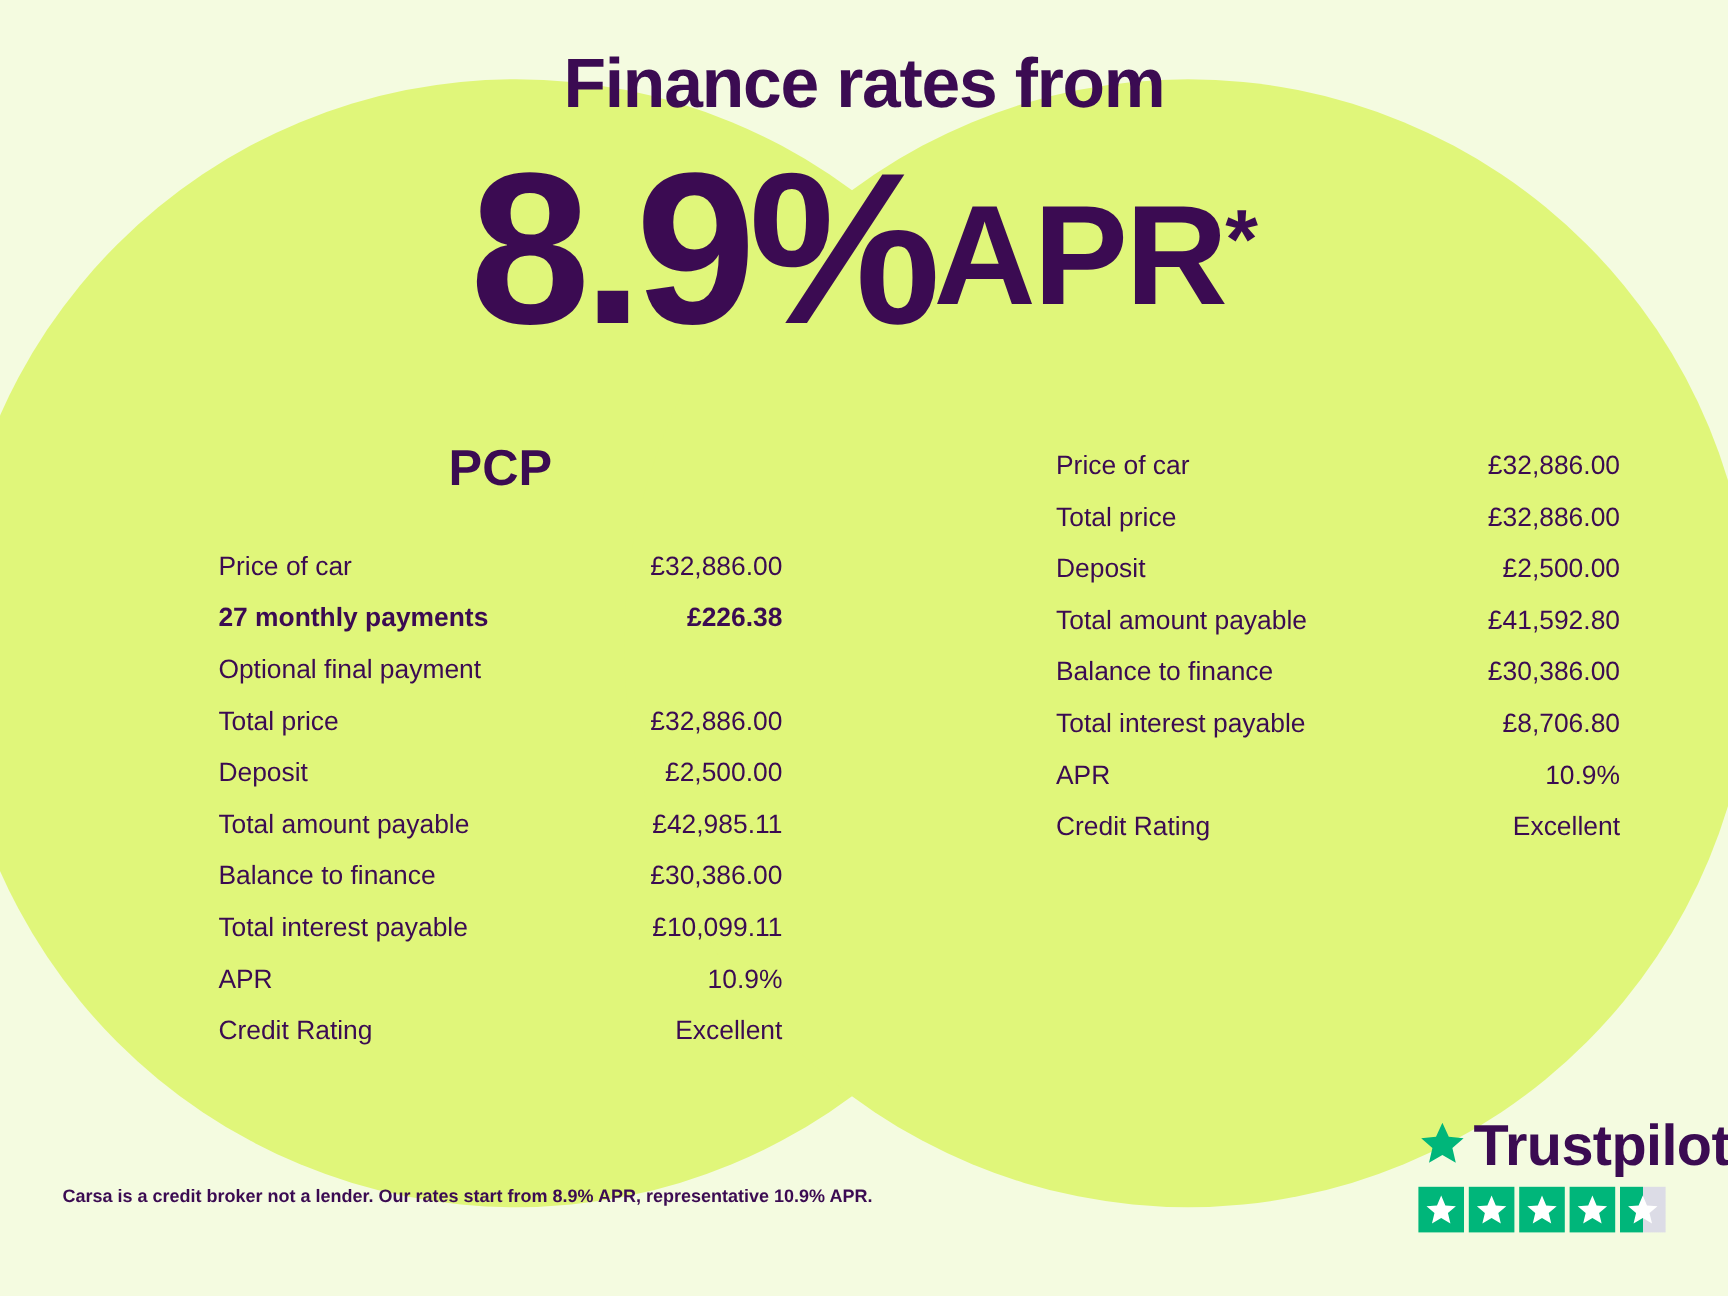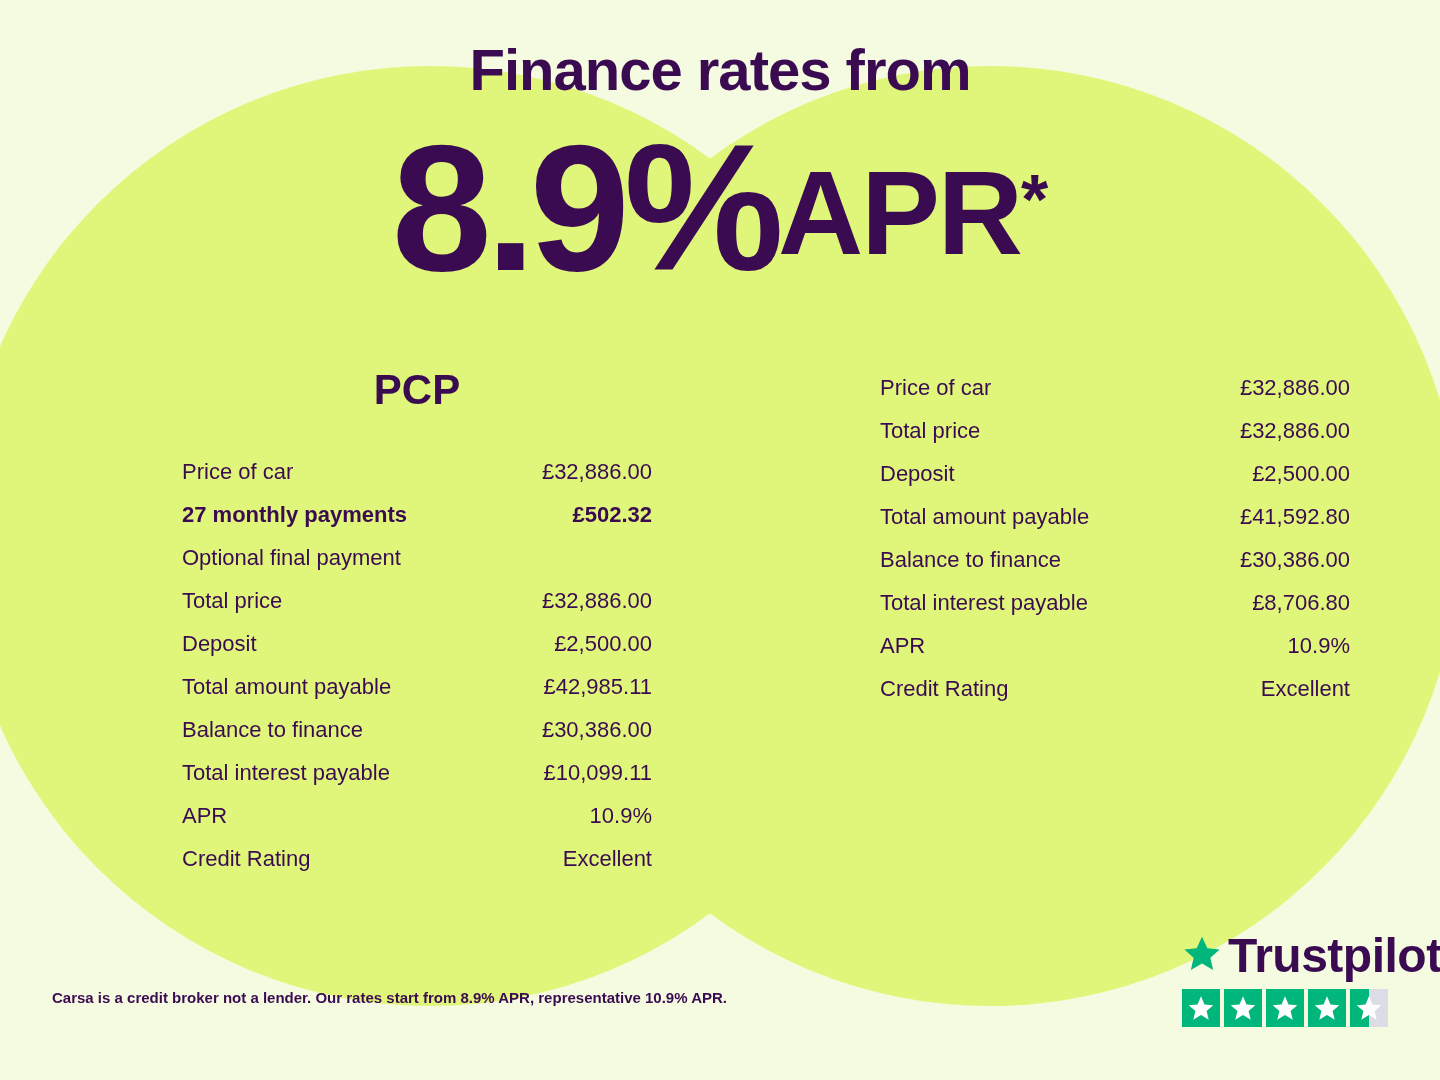--- a/index.html
+++ b/index.html
@@ -190,21 +190,21 @@
 
     <div class="col col-left">
       <div class="col-title">PCP</div>
       <div class="table">
         <div class="row">
           <span class="label">Price of car</span>
           <span class="value">£32,886.00</span>
         </div>
         <div class="row bold">
           <span class="label">27 monthly payments</span>
-          <span class="value">£502.32</span>
+          <span class="value">£226.38</span>
         </div>
         <div class="row">
           <span class="label">Optional final payment</span>
           <span class="value"></span>
         </div>
         <div class="row">
           <span class="label">Total price</span>
           <span class="value">£32,886.00</span>
         </div>
         <div class="row">

